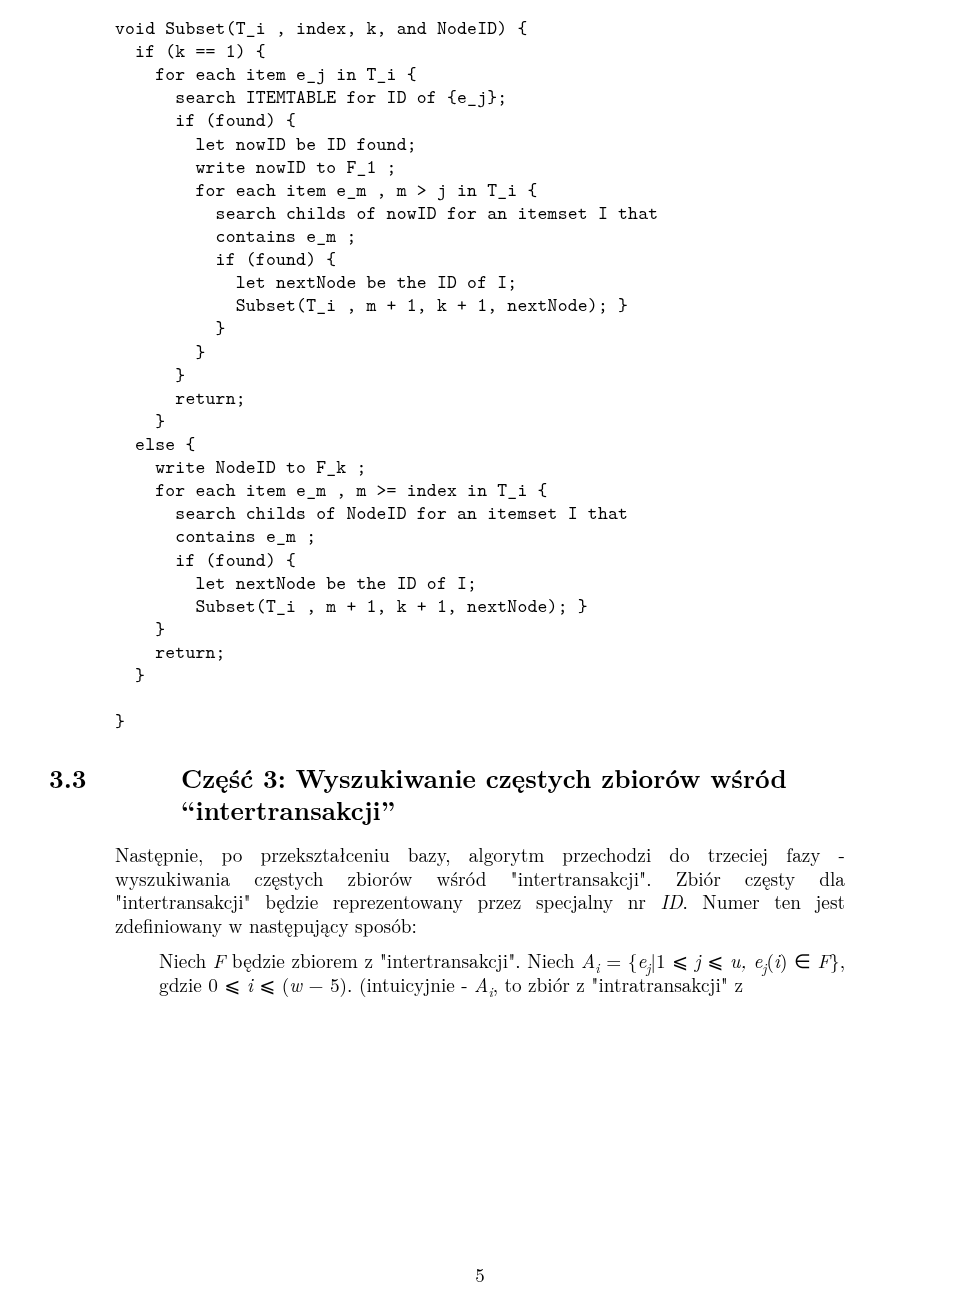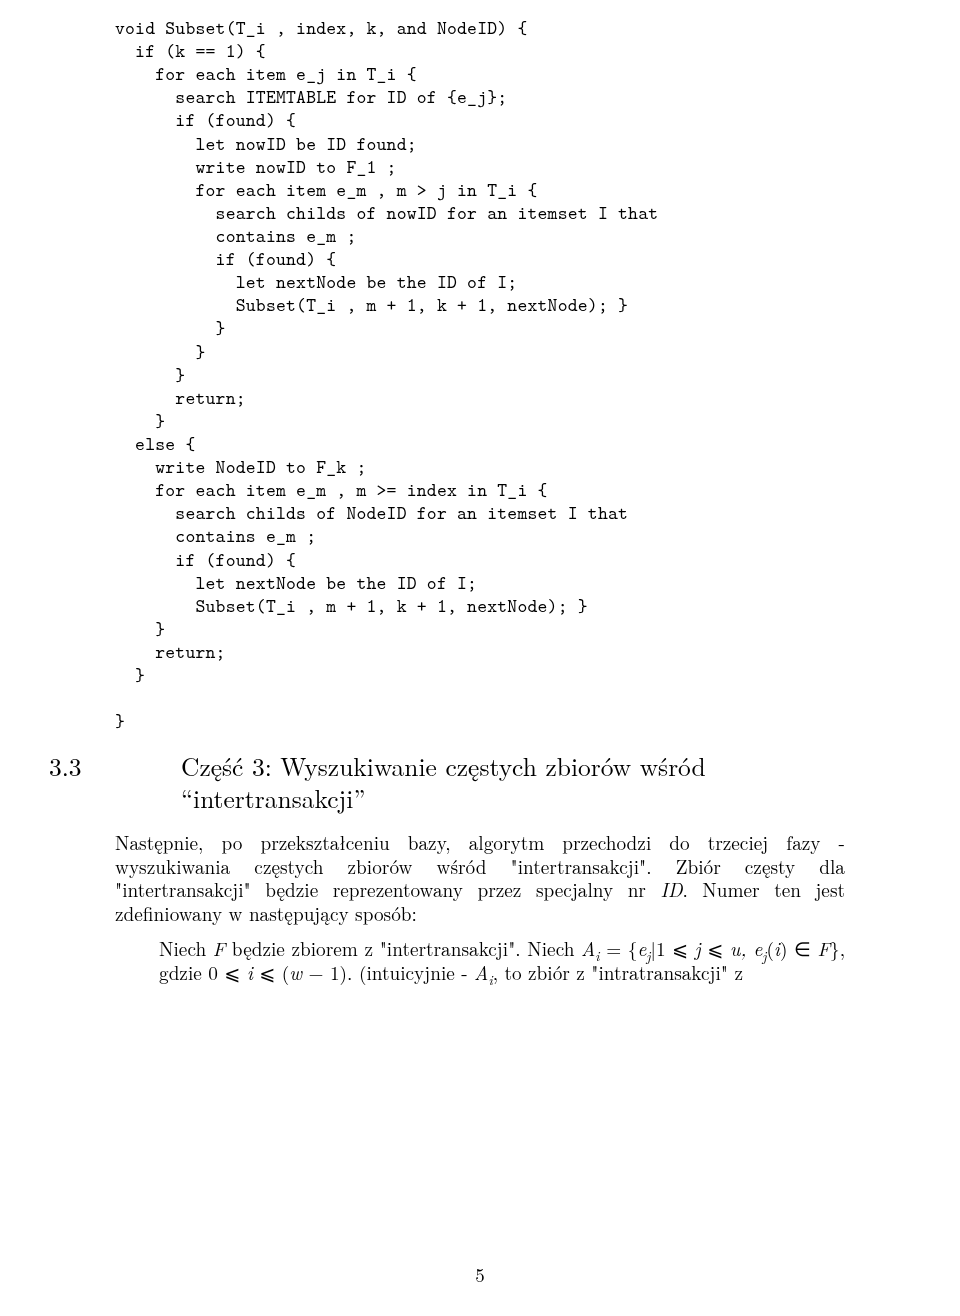--- a/index.html
+++ b/index.html
@@ -19,22 +19,22 @@
     }
     .code {
       font-family: "Latin Modern Mono", "Courier New", monospace;
       font-size: 18.8px;
       line-height: 1.23;
       white-space: pre;
       letter-spacing: 0.2px;
     }
     h2.section-title {
       font-size: 25.5px;
-      font-weight: normal;
-      margin: 18px 0 10px 0;
+      font-weight: bold;
+      margin: 30px 0 10px 0;
       line-height: 1.25;
     }
     .sec-num {
       display: inline-block;
       width: 66px;
     }
     .hang {
       display: block;
       padding-left: 66px;
       text-indent: -66px;
@@ -110,18 +110,18 @@
   </h2>
 
   <div class="body">
     <p class="para1">
       <span>Następnie, po przekształceniu bazy, algorytm przechodzi do trzeciej fazy - wyszukiwania częstych zbiorów wśród "intertransakcji". Zbiór częsty dla "intertransakcji" będzie reprezentowany przez specjalny nr </span><span class="i">ID</span><span>. Numer ten jest zdefiniowany w następujący sposób:</span>
       <br>
     </p>
 
     <div class="quote">
       <span>Niech </span><span class="i">F</span><span> będzie zbiorem z "intertransakcji". Niech </span><span class="i">A</span><span class="i sub">i</span><span> = {</span><span class="i">e</span><span class="i sub">j</span><span>|1 ⩽ </span><span class="i">j</span><span> ⩽ </span><span class="i">u, e</span><span class="i sub">j</span><span>(</span><span class="i">i</span><span>) ∈ </span>
-      <span class="i">F</span><span>}, gdzie 0 ⩽ </span><span class="i">i</span><span> ⩽ (</span><span class="i">w</span><span> − 1). (intuicyjnie - </span><span class="i">A</span><span class="i sub">i</span><span>, to zbiór z "intratransakcji" z</span>
+      <span class="i">F</span><span>}, gdzie 0 ⩽ </span><span class="i">i</span><span> ⩽ (</span><span class="i">w</span><span> − 5). (intuicyjnie - </span><span class="i">A</span><span class="i sub">i</span><span>, to zbiór z "intratransakcji" z</span>
     </div>
   </div>
 
   <div class="pagenum">5</div>
 </div>
 
 </body></html>

